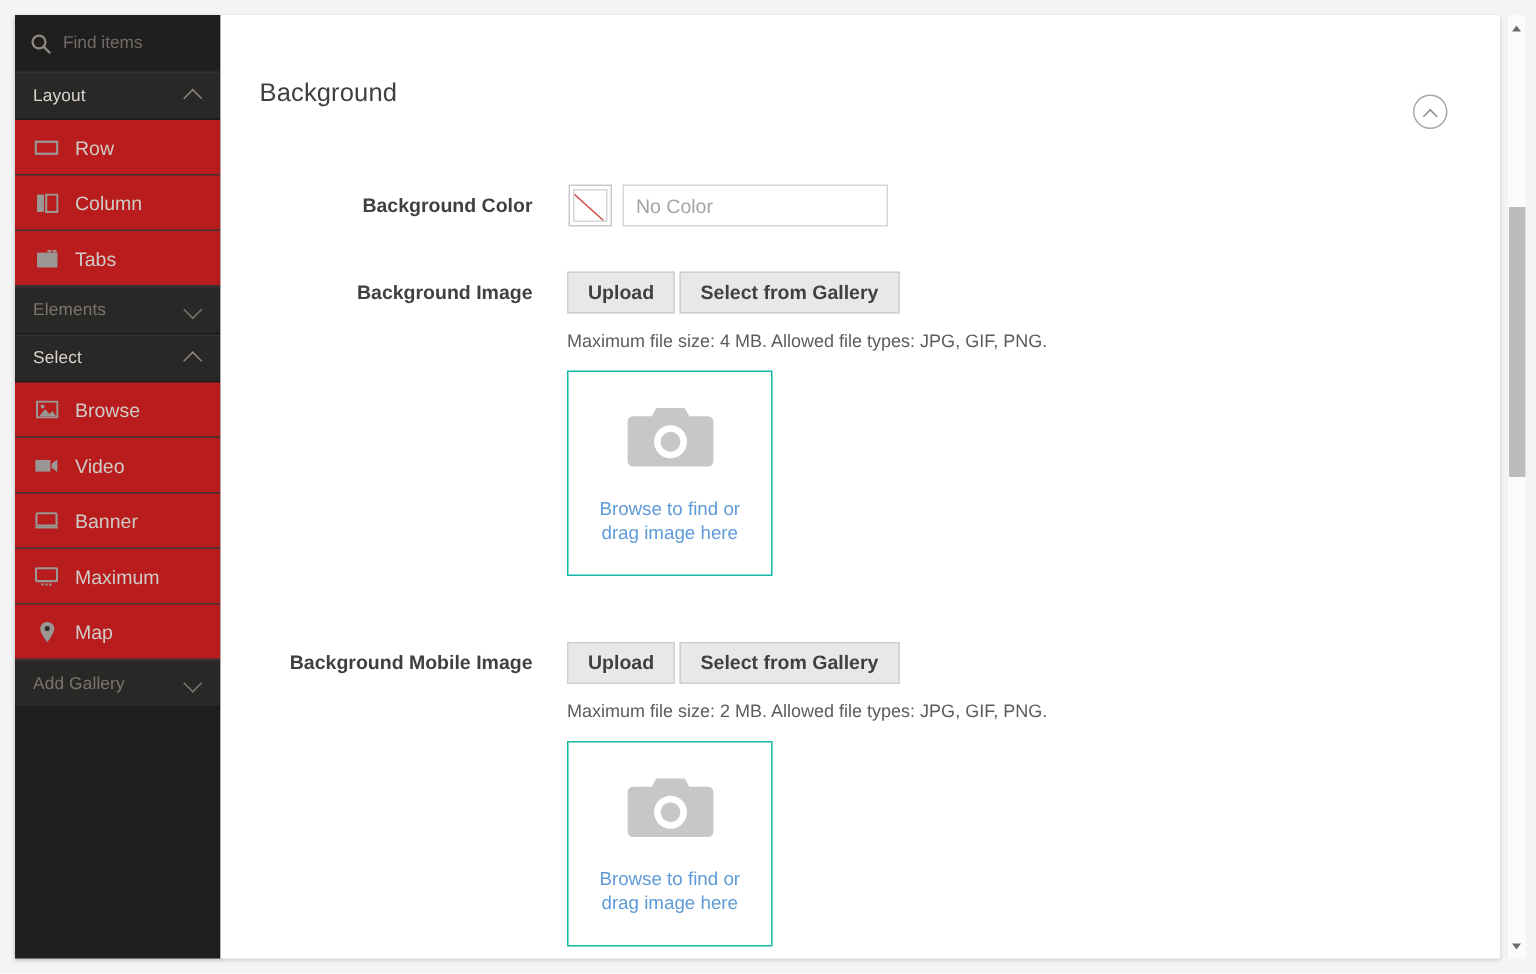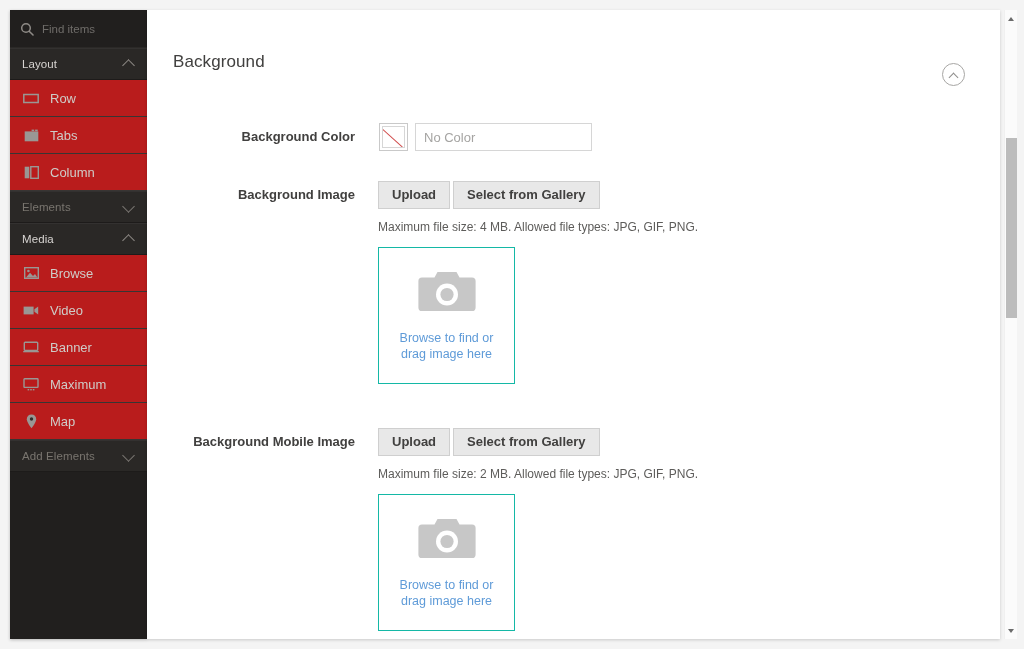--- a/index.html
+++ b/index.html
@@ -373,45 +373,45 @@
         <svg width="16" height="11" viewBox="0 0 16 11">
           <rect x="0.8" y="1.5" width="14.4" height="8" fill="none" stroke="#9a9794" stroke-width="1.5"></rect>
         </svg>
       </span>
       <span class="ilabel">Row</span>
     </div>
 
     <div class="sb-item">
       <span class="ic">
         <svg width="15" height="13" viewBox="0 0 15 13">
+          <rect x="0.7" y="0.7" width="4.6" height="11.6" fill="#9a9794"></rect>
+          <rect x="6.8" y="0.7" width="7.5" height="11.6" fill="none" stroke="#9a9794" stroke-width="1.4"></rect>
+        </svg>
+      </span>
+      <span class="ilabel">Column</span>
+    </div>
+
+    <div class="sb-item">
+      <span class="ic">
+        <svg width="15" height="13" viewBox="0 0 15 13">
           <rect x="0.7" y="2.4" width="13.6" height="9.9" fill="#9a9794"></rect>
           <rect x="7.6" y="0.6" width="2.6" height="1.6" fill="#9a9794"></rect>
           <rect x="11.1" y="0.6" width="2.6" height="1.6" fill="#9a9794"></rect>
         </svg>
       </span>
       <span class="ilabel">Tabs</span>
     </div>
 
-    <div class="sb-item">
-      <span class="ic">
-        <svg width="15" height="13" viewBox="0 0 15 13">
-          <rect x="0.7" y="0.7" width="4.6" height="11.6" fill="#9a9794"></rect>
-          <rect x="6.8" y="0.7" width="7.5" height="11.6" fill="none" stroke="#9a9794" stroke-width="1.4"></rect>
-        </svg>
-      </span>
-      <span class="ilabel">Column</span>
-    </div>
-
     <div class="sb-group dim">
       <span class="glabel">Elements</span>
       <span class="chev down"></span>
     </div>
 
     <div class="sb-group">
-      <span class="glabel">Media</span>
+      <span class="glabel">Select</span>
       <span class="chev up"></span>
     </div>
 
     <div class="sb-item">
       <span class="ic">
         <svg width="15" height="12" viewBox="0 0 15 12">
           <rect x="0.7" y="0.7" width="13.6" height="10.6" fill="none" stroke="#9a9794" stroke-width="1.4"></rect>
           <circle cx="4.4" cy="4" r="1.3" fill="#9a9794"></circle>
           <path d="M2 10.5 L6 5.8 L9 9 L11 7 L13.4 10.5 Z" fill="#9a9794"></path>
         </svg>
@@ -455,21 +455,21 @@
       <span class="ic">
         <svg width="11" height="15" viewBox="0 0 11 15">
           <path d="M5.5 0.6 C2.8 0.6 0.8 2.6 0.8 5.2 C0.8 8.3 5.5 14.2 5.5 14.2 C5.5 14.2 10.2 8.3 10.2 5.2 C10.2 2.6 8.2 0.6 5.5 0.6 Z" fill="#9a9794"></path>
           <circle cx="5.5" cy="5" r="1.7" fill="#312e2c"></circle>
         </svg>
       </span>
       <span class="ilabel">Map</span>
     </div>
 
     <div class="sb-group dim">
-      <span class="glabel">Add Elements</span>
+      <span class="glabel">Add Gallery</span>
       <span class="chev down"></span>
     </div>
 
   </div>
 
   <div id="main">
     <div id="panel-inner">
 
       <div class="panel-title">Background</div>
 

